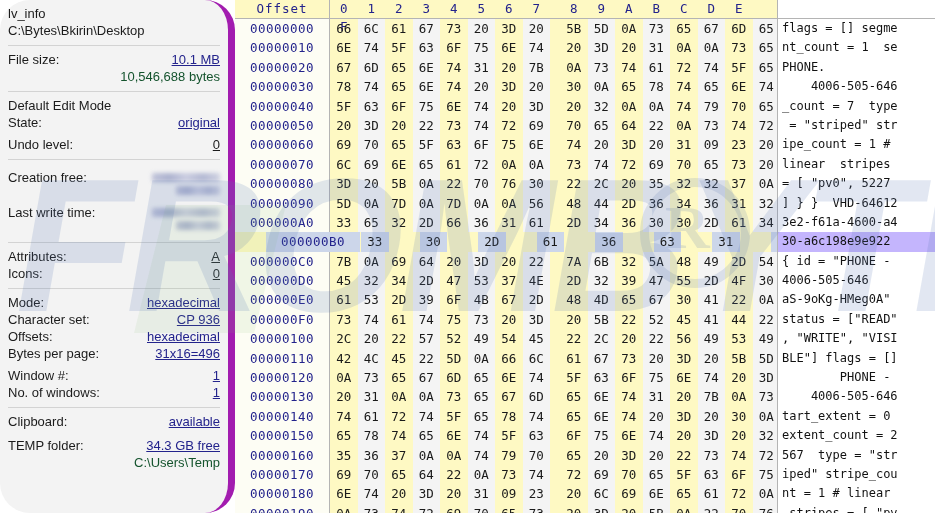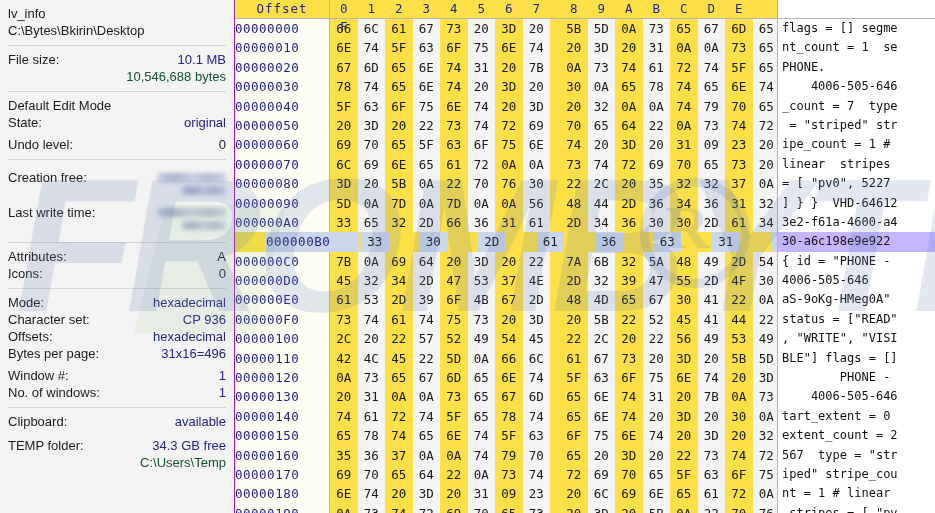--- a/index.html
+++ b/index.html
@@ -11,46 +11,47 @@
     position:relative;
   }
   #app{position:relative;width:935px;height:513px;display:flex;}
 
   
   #info-panel{
     width:235px;height:513px;
     background:#f3f3f3;
     box-sizing:border-box;
     position:relative;
-    border-right:1px solid #a21caf;
+    border-right:7px solid #a21caf;
     font-size:13px;
     color:#1b1b1b;
     padding:0 8px;
+    border-radius:30px;
   }
   .info-group{padding:5px 0 6px 0;border-bottom:1px solid #d3d3d3;}
   .info-group.nobord{border-bottom:none;}
   .info-line{
     display:flex;justify-content:space-between;align-items:baseline;
     line-height:17px;white-space:nowrap;
   }
   .info-label{color:#1b1b1b;}
-  .info-value{color:#23238c;text-align:left;}
+  .info-value{color:#23238c;text-align:left;text-decoration:underline;}
   .info-value.plain{color:#1b1b1b;}
   .info-full{line-height:17px;color:#1b1b1b;white-space:nowrap;}
   .info-right-only{display:block;text-align:right;color:#14532d;line-height:17px;}
   .blur-val{
     display:inline-block;height:9px;border-radius:1px;
     background:linear-gradient(90deg,#b9bdd6 0%,#9fa6c8 25%,#c3c6dd 50%,#a8aecd 75%,#c9ccdf 100%);
     filter:blur(2.2px);opacity:.85;vertical-align:middle;
   }
   .blur-row{display:flex;justify-content:flex-end;line-height:17px;}
 
   
   #hex-area{
-    width:542px;height:513px;position:relative;background:#fde047;
+    width:542px;height:513px;position:relative;background:#fef9c3;
     font-family:"DejaVu Sans Mono", monospace;
     box-sizing:border-box;
   }
   #hex-header{
     height:18px;line-height:18px;
     border-bottom:1px solid #b4b4b4;
     position:relative;
     color:#23238c;font-size:12.5px;
   }
   .hdr-offset{
@@ -62,21 +63,21 @@
     display:inline-block;width:27.5px;text-align:center;
   }
   .hdr-col.gap{margin-left:10px;}
   #offset-rule{
     position:absolute;left:94px;top:0;width:1px;height:513px;background:#b4b4b4;
   }
   #hex-rows{position:absolute;left:0;top:19px;width:542px;}
   .hex-row{height:19.4px;line-height:19.4px;position:relative;white-space:nowrap;font-size:12.5px;}
   .hex-row.sel .hx, .hex-row.sel .off{background:#ccd6ea;margin-left:31px;}
   .off{
-    position:absolute;left:0;top:0;width:94px;
+    position:absolute;left:0;top:0;width:94px;text-align:center;
     color:#23238c;background:#fdfdf4;letter-spacing:.5px;
   }
   .hxwrap{position:absolute;left:95px;top:0;}
   .hx{
     display:inline-block;width:27.5px;text-align:center;color:#1a1a1a;
   }
   .hx.gap{margin-left:10px;}
   .hx.alt{background:#f4f4f4;}
 
   

